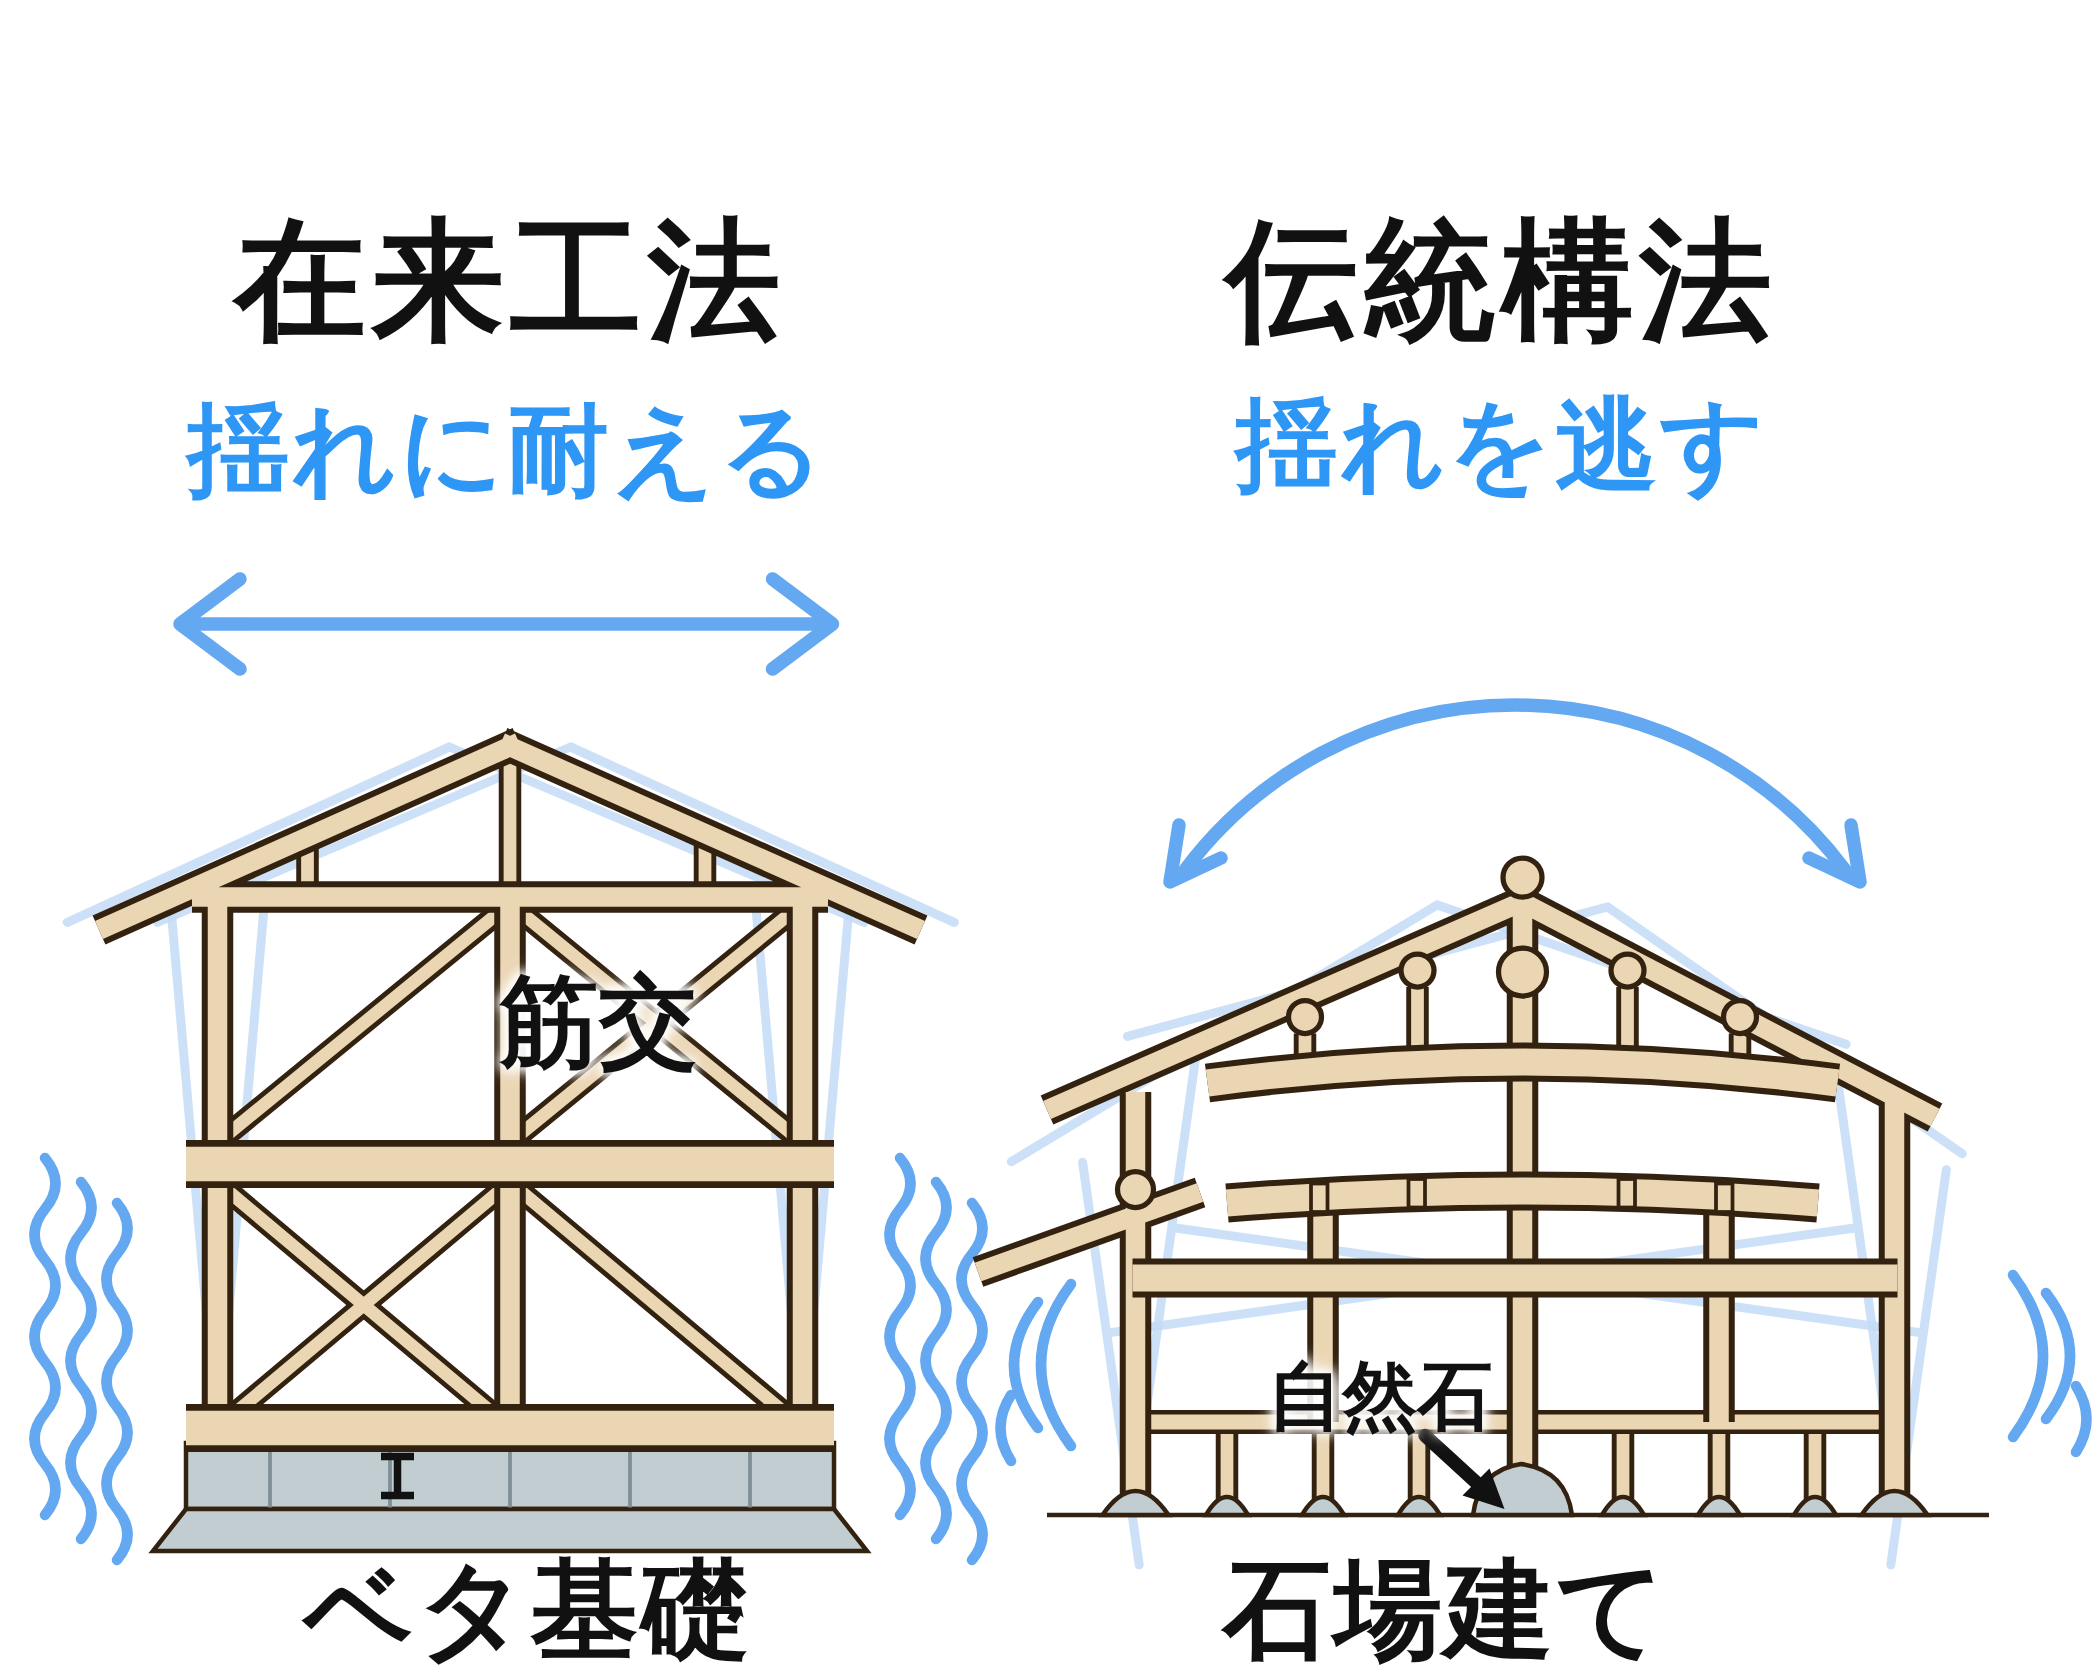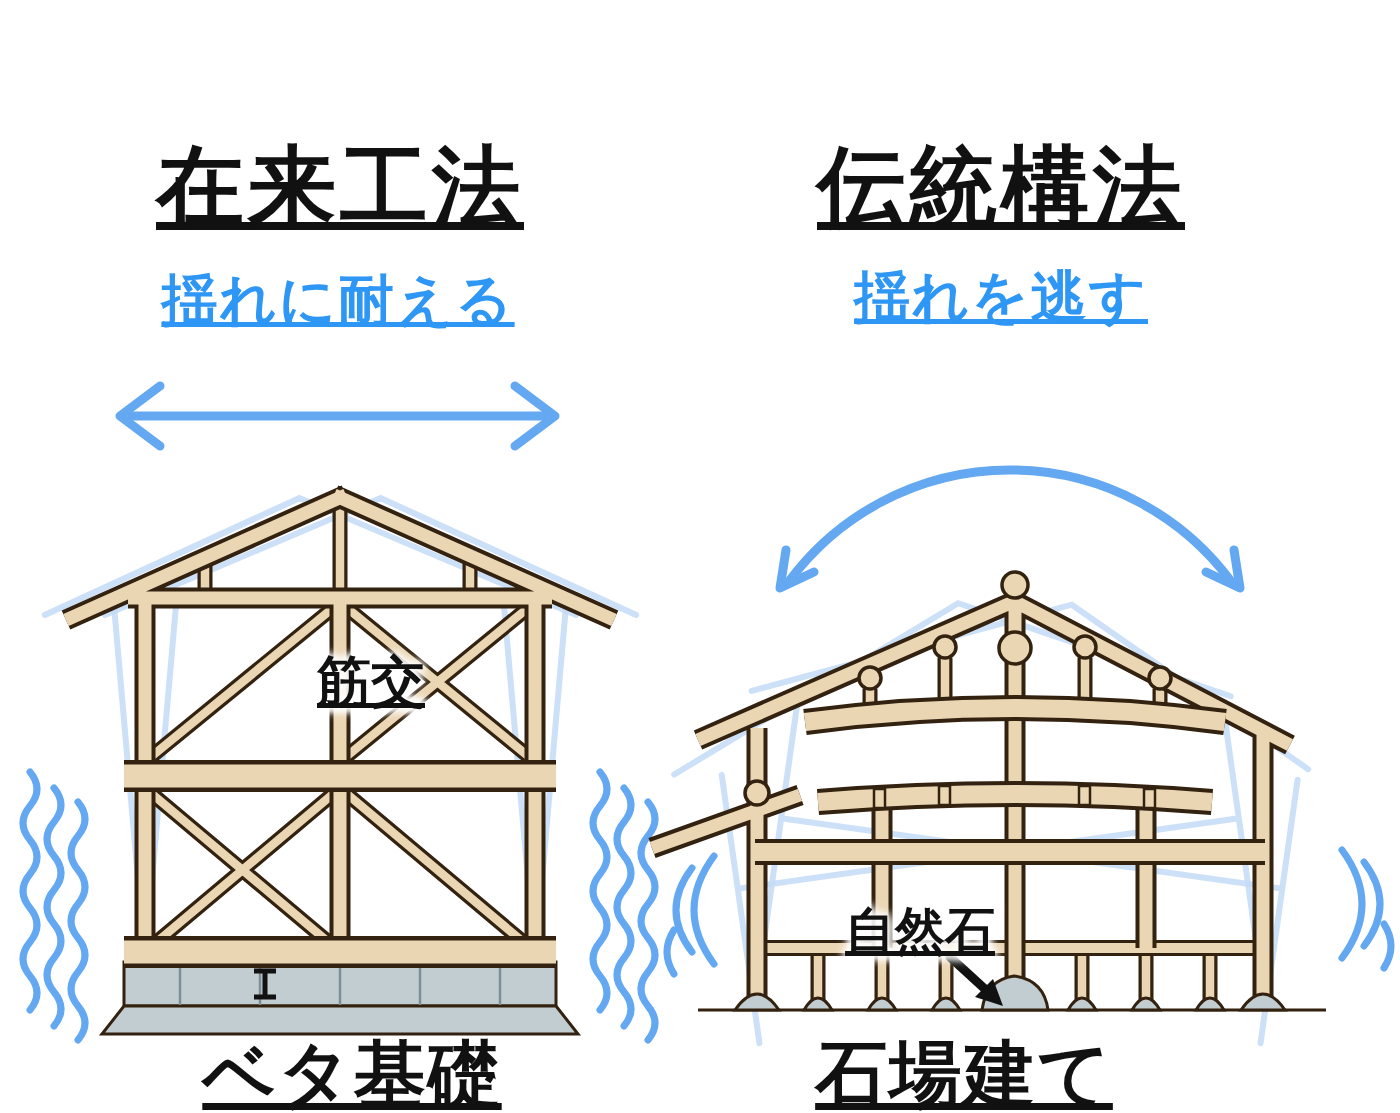--- a/index.html
+++ b/index.html
@@ -6,25 +6,24 @@
   .canvas{
     position:relative;width:1400px;height:1113px;overflow:hidden;
     background:var(--background,#ffffff);
     font-family:"Liberation Sans","DejaVu Sans",sans-serif;
   }
   .canvas svg{position:absolute;left:0;top:0;}
   .label{
     position:absolute;transform:translate(-50%,-50%);
     white-space:nowrap;font-weight:700;color:var(--text_black,#111111);
     line-height:1;
-    text-decoration:underline;
   }
   .title{font-size:88px;letter-spacing:4px;}
-  .subtitle{font-size:56px;letter-spacing:2px;color:var(--accent_blue,#2E96F5);}
-  .anno{font-size:54px;}
+  .subtitle{font-size:68px;letter-spacing:2px;color:var(--accent_blue,#2E96F5);}
+  .anno{font-size:66px;margin-left:28px;}
   .anno-sm{font-size:50px;text-align:center;}
   .halo{text-shadow:0 0 8px #fff,0 0 8px #fff,0 0 10px #fff,0 0 14px #fff;}
   .caption{font-size:72px;letter-spacing:2px;}
 
   
   .dk{fill:none;stroke:var(--wood_outline,#33220F);stroke-linejoin:round;}
   .wd{fill:none;stroke:var(--wood_fill,#EBD6B4);stroke-linejoin:round;}
   .w32{stroke-width:32}.w23{stroke-width:23}
   .w21{stroke-width:21}.w13{stroke-width:13}
   .w26{stroke-width:26}.w18{stroke-width:18}

